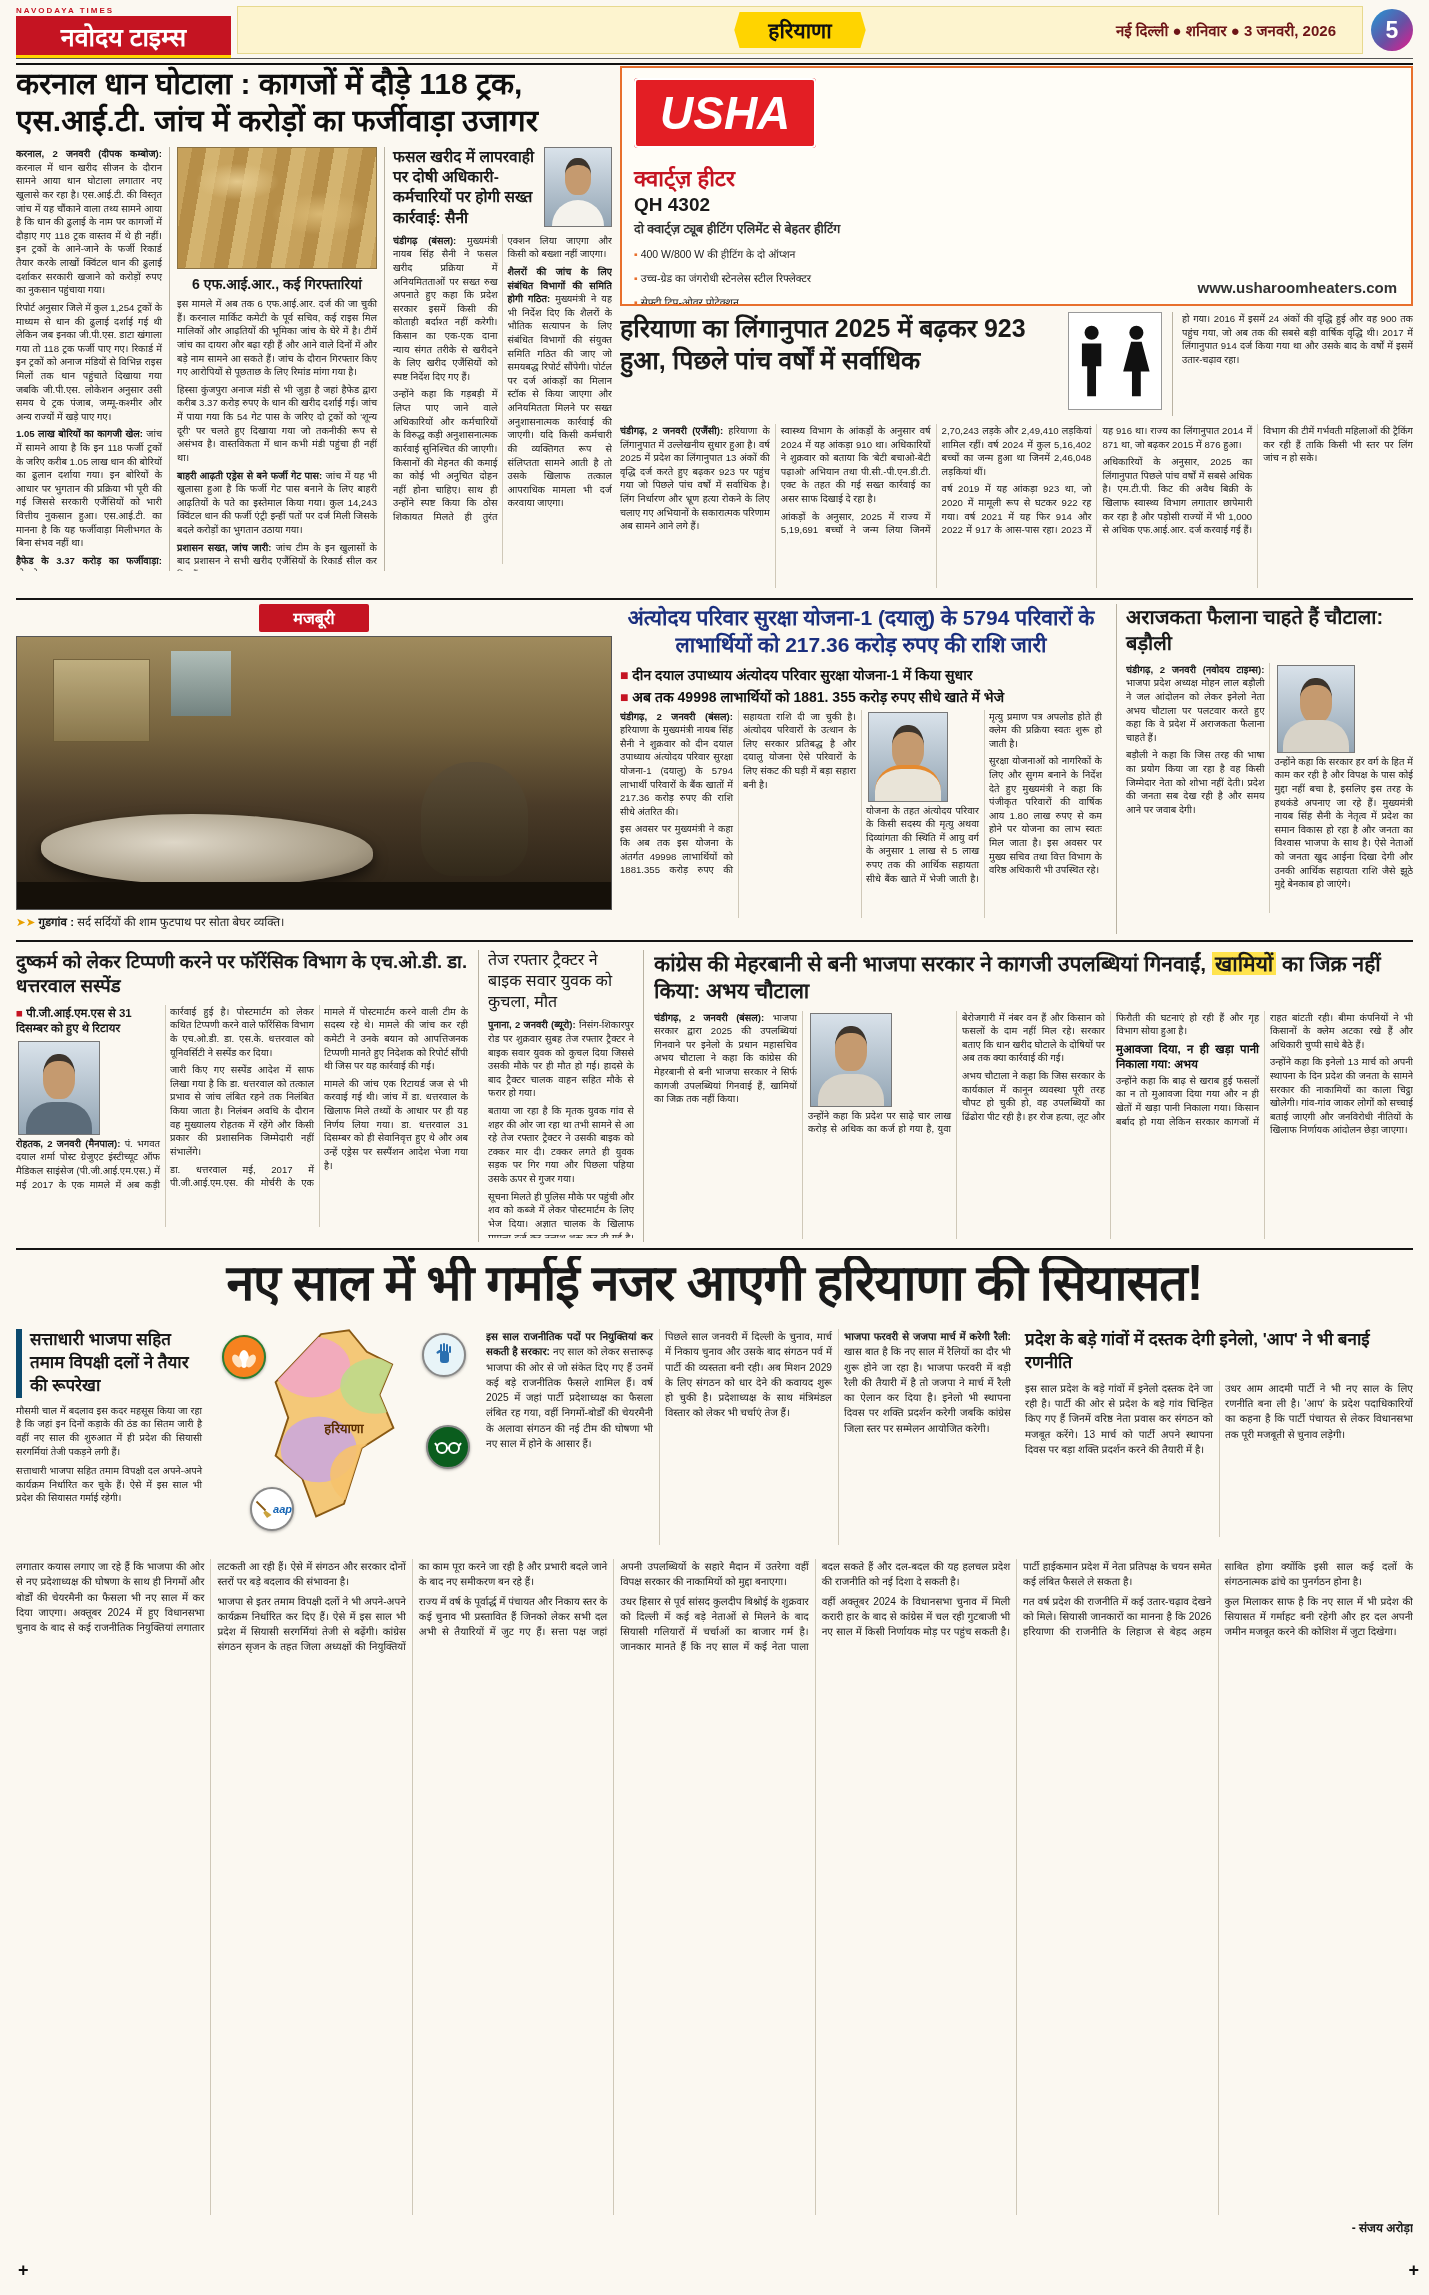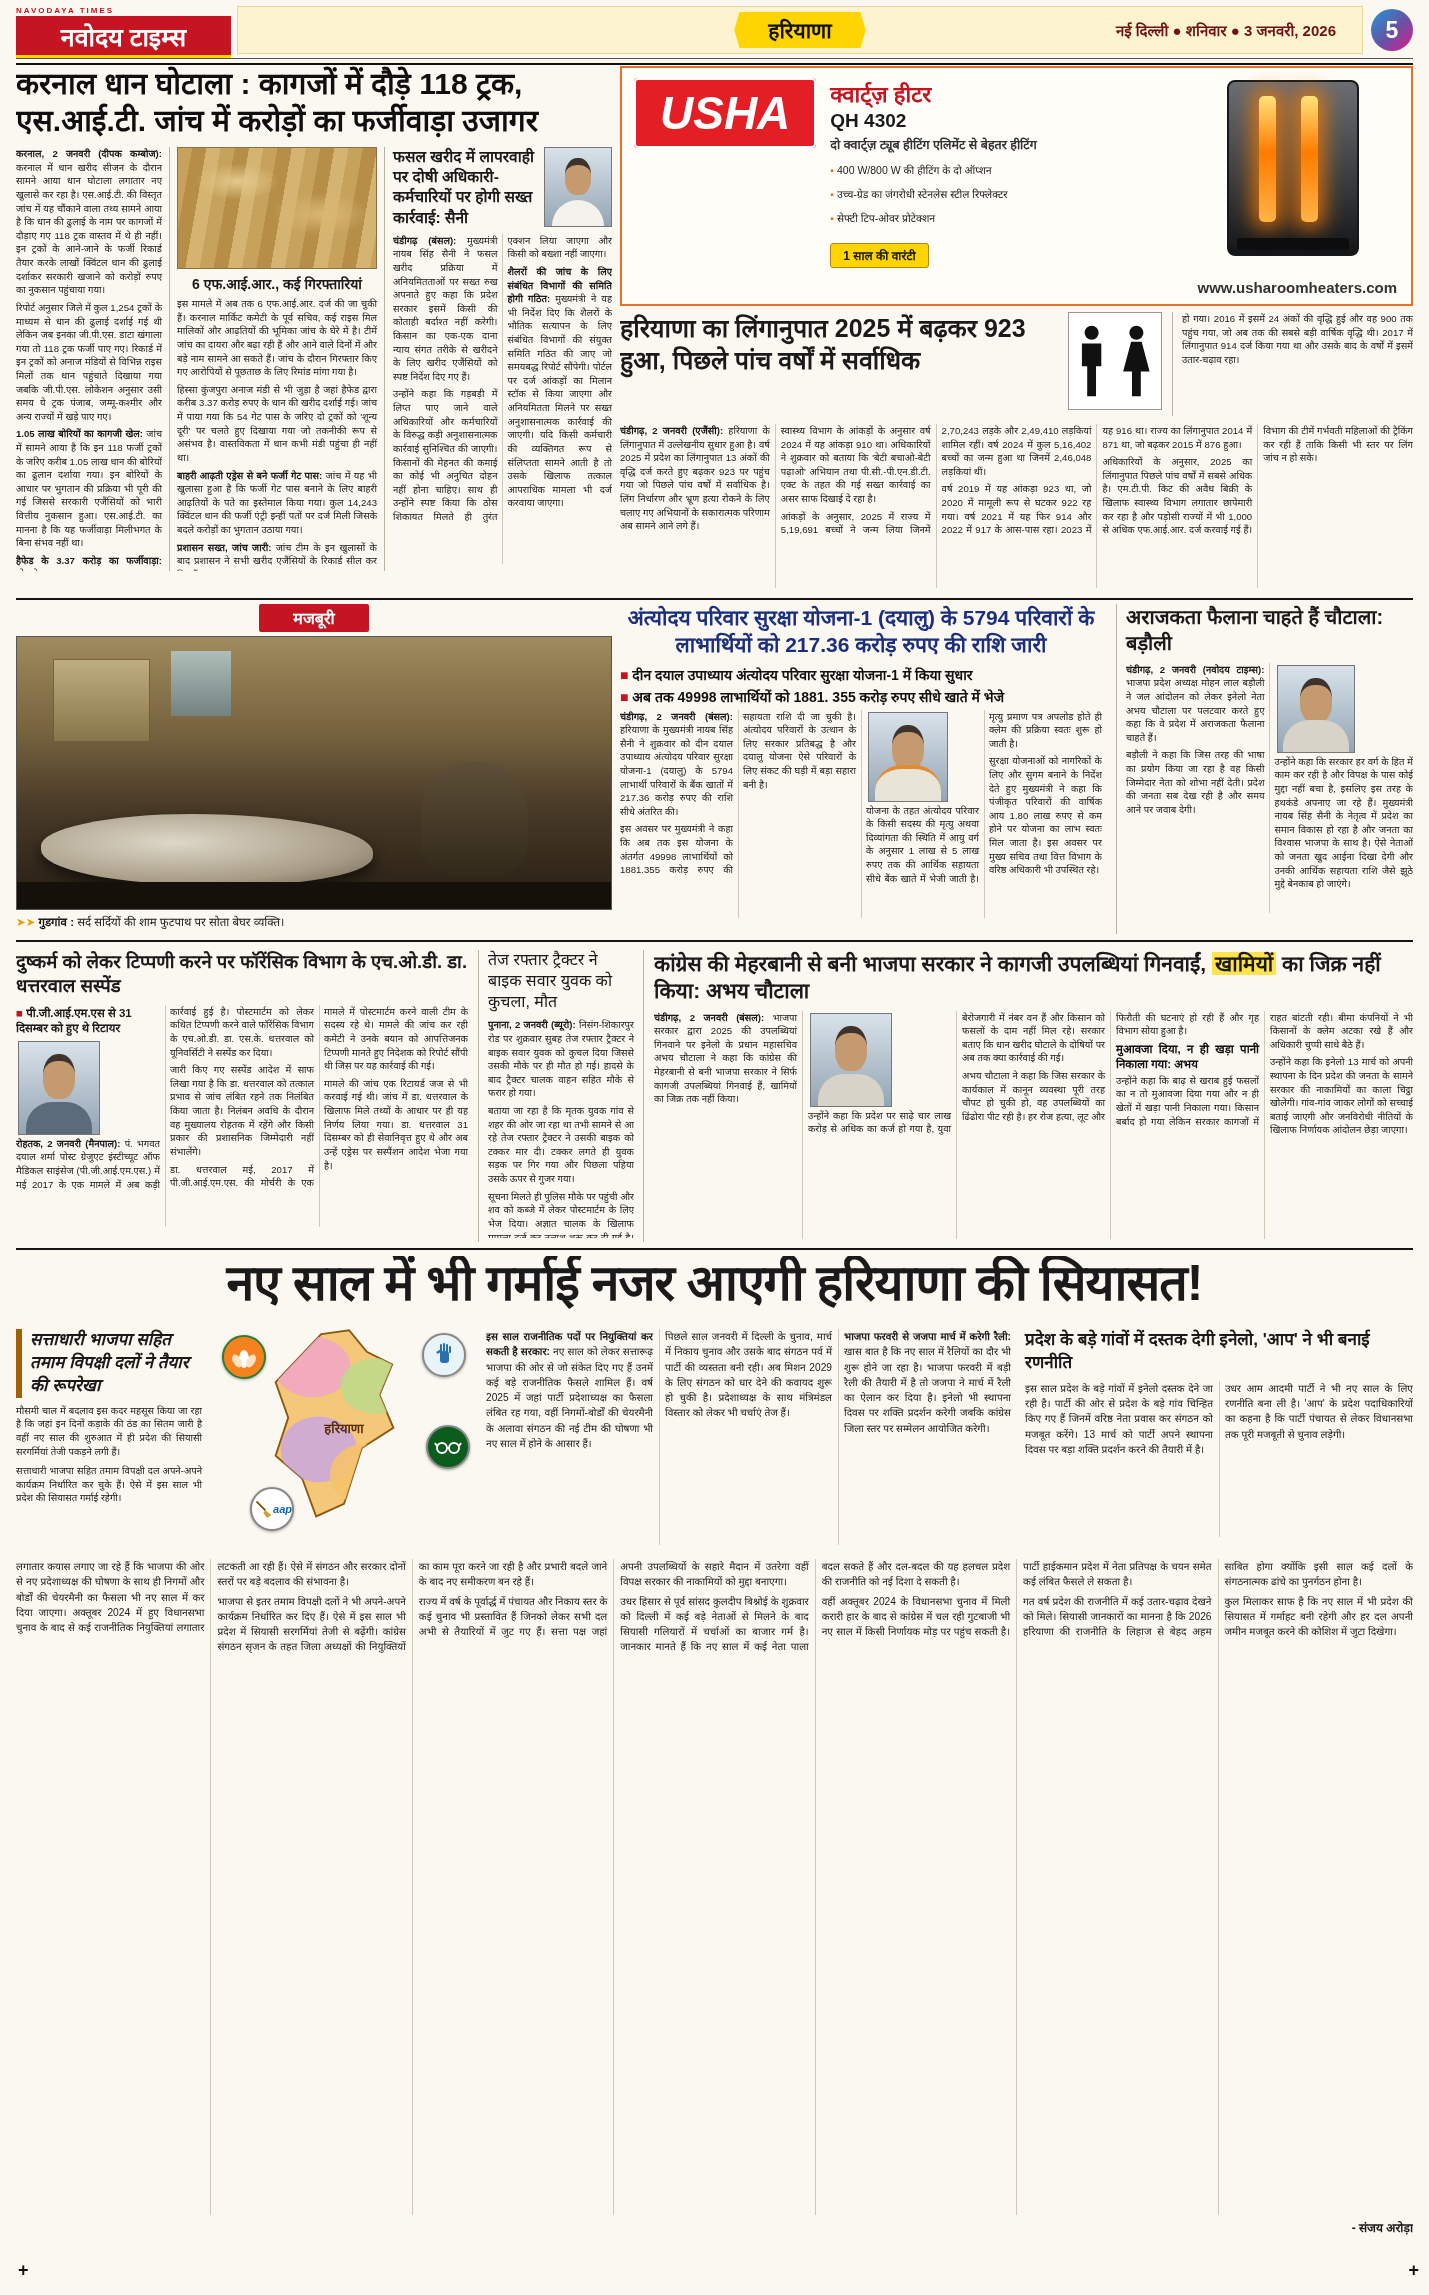--- a/index.html
+++ b/index.html
@@ -51,21 +51,21 @@
   .col-c{flex:1;padding-left:8px;overflow:hidden;}
   .saini-head-row{display:flex;gap:4px;}
   .saini-headline{flex:1;font-size:15.5px;line-height:1.3;font-weight:800;}
   .saini-head-row .portrait{width:66px;height:78px;margin:0;}
   .saini-head-row .portrait .p-head{width:26px;height:30px;top:10px;}
   .saini-head-row .portrait .p-body{width:52px;height:26px;}
   .saini-cols{margin-top:6px;column-count:2;column-gap:10px;column-rule:1px solid #cfc8b8;height:330px;overflow:hidden;}
   
   .ad{position:absolute;left:620px;top:66px;width:793px;height:240px;background:#fffdf7;
       border:2px solid #e8702d;box-sizing:border-box;overflow:hidden;}
-  .ad-inner{display:flex;height:100%;padding:10px 12px;box-sizing:border-box;gap:14px;}
+  .ad-inner{display:flex;height:100%;padding:10px 12px;box-sizing:border-box;gap:14px;flex-direction:column;}
   .usha-logo{align-self:flex-start;background:#e31e24;color:#fff;font-weight:800;font-style:italic;
       font-size:46px;padding:8px 26px;border-radius:4px;box-shadow:inset 0 0 0 2px #fff, inset 0 0 0 4px #e31e24;}
   .ad-mid{flex:1;}
   .ad-model-label{color:#c51422;font-weight:800;font-size:22px;}
   .ad-model{font-weight:800;font-size:19px;margin-top:2px;}
   .ad-tagline{font-size:12.5px;font-weight:bold;color:#333;margin-top:4px;}
   .ad-features{margin-top:8px;}
   .ad-feature{font-size:10.5px;margin:10px 0;color:#222;}
   .ad-feature::before{content:"▪ ";color:#e8702d;font-weight:bold;}
   .warranty{display:inline-block;margin-top:8px;background:#ffd400;border:1px solid #b8860b;
@@ -131,21 +131,21 @@
   .abhay{position:absolute;left:654px;top:950px;width:759px;height:292px;overflow:hidden;}
   .a-headline{font-size:21px;line-height:1.3;font-weight:800;}
   .hl{background:#ffe34d;padding:0 3px;}
   .a-cols{margin-top:6px;column-count:5;column-gap:11px;column-rule:1px solid #cfc8b8;height:228px;overflow:hidden;}
   .a-cols .portrait{width:80px;height:92px;}
   
   .banner{position:absolute;left:16px;top:1256px;width:1397px;height:984px;overflow:hidden;}
   .banner-headline{text-align:center;font-size:50px;font-weight:800;line-height:1.1;letter-spacing:-1px;}
   .banner-row{display:flex;gap:14px;margin-top:18px;}
   .bn-left{width:186px;}
-  .bn-subhead{font-size:17px;line-height:1.35;font-weight:800;border-left:6px solid #a16207;padding-left:8px;font-style:italic;}
+  .bn-subhead{font-size:17px;line-height:1.35;font-weight:800;border-left:6px solid #0c4a6e;padding-left:8px;}
   .bn-left .para{margin-top:6px;}
   .bn-map{width:256px;position:relative;height:216px;}
   .map-svg{width:100%;height:190px;}
   .map-label{position:absolute;left:50%;top:46%;transform:translate(-50%,-50%);font-weight:800;font-size:13px;color:#5a2d00;}
   .party{position:absolute;width:40px;height:40px;border-radius:50%;display:flex;align-items:center;justify-content:center;
          border:2px solid #888;background:#fff;box-shadow:0 1px 3px rgba(0,0,0,.35);}
   .party.bjp{left:6px;top:6px;background:#f6821f;border-color:#2e7d32;}
   .party.cong{right:6px;top:4px;background:#e8f4f8;}
   .party.inld{right:2px;top:96px;background:#0b5d1e;}
   .party.aap{left:34px;top:158px;}

